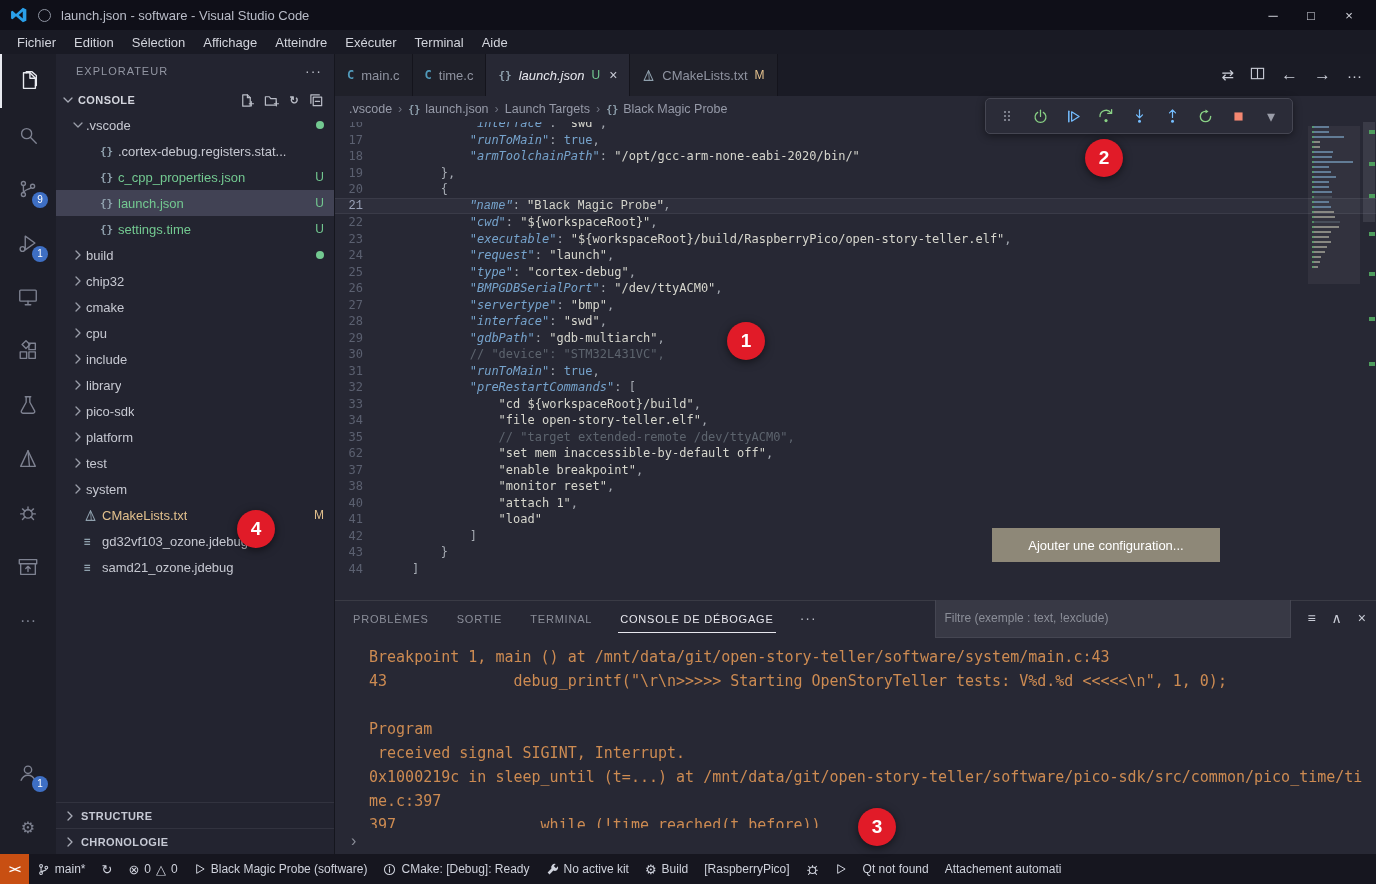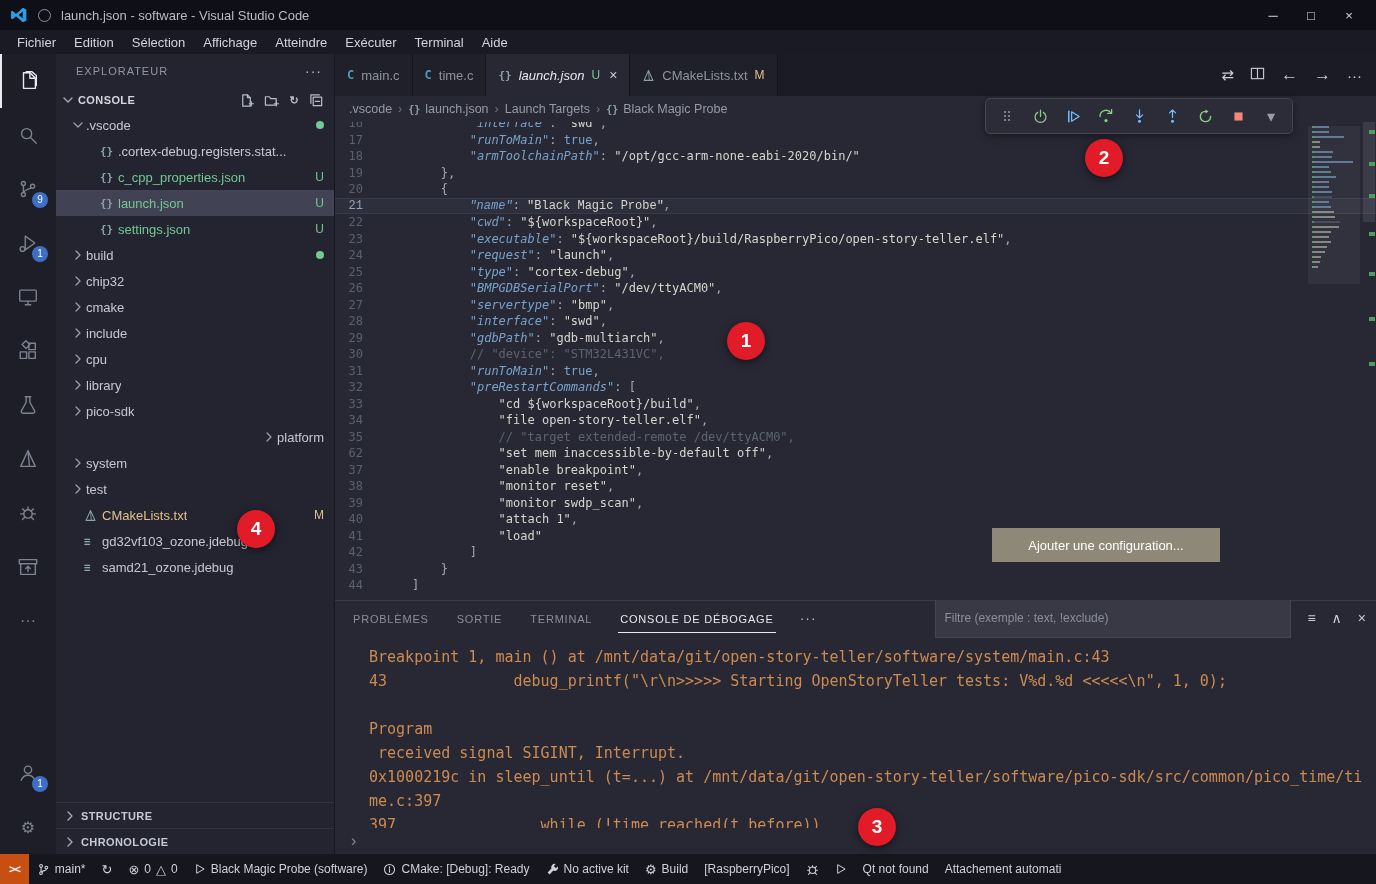--- a/index.html
+++ b/index.html
@@ -314,21 +314,21 @@
             <span class="lbl g-untracked">c_cpp_properties.json</span>
             <span class="deco g-untracked">U</span>
           </div>
           <div class="row selected" style="padding-left: 44px;">
             <span class="ficon" style="display: inline-flex; align-items: center;">{}</span>
             <span class="lbl g-untracked">launch.json</span>
             <span class="deco g-untracked">U</span>
           </div>
           <div class="row" style="padding-left: 44px;">
             <span class="ficon" style="display: inline-flex; align-items: center;">{}</span>
-            <span class="lbl g-untracked">settings.json</span>
+            <span class="lbl g-untracked">settings.time</span>
             <span class="deco g-untracked">U</span>
           </div>
           <div class="row" style="padding-left: 14px;">
             <span class="chev">
               <svg width="16" height="16" viewBox="0 0 16 16" fill="none" stroke="currentColor" stroke-width="1.3" stroke-linejoin="round" stroke-linecap="round">
                 <path d="M6 4l4 4-4 4"></path>
               </svg>
             </span>
             <span class="lbl">build</span>
             <span class="deco-dot"></span>
@@ -348,69 +348,69 @@
               </svg>
             </span>
             <span class="lbl">cmake</span>
           </div>
           <div class="row" style="padding-left: 14px;">
             <span class="chev">
               <svg width="16" height="16" viewBox="0 0 16 16" fill="none" stroke="currentColor" stroke-width="1.3" stroke-linejoin="round" stroke-linecap="round">
                 <path d="M6 4l4 4-4 4"></path>
               </svg>
             </span>
+            <span class="lbl">cpu</span>
+          </div>
+          <div class="row" style="padding-left: 14px;">
+            <span class="chev">
+              <svg width="16" height="16" viewBox="0 0 16 16" fill="none" stroke="currentColor" stroke-width="1.3" stroke-linejoin="round" stroke-linecap="round">
+                <path d="M6 4l4 4-4 4"></path>
+              </svg>
+            </span>
             <span class="lbl">include</span>
           </div>
           <div class="row" style="padding-left: 14px;">
             <span class="chev">
               <svg width="16" height="16" viewBox="0 0 16 16" fill="none" stroke="currentColor" stroke-width="1.3" stroke-linejoin="round" stroke-linecap="round">
                 <path d="M6 4l4 4-4 4"></path>
               </svg>
             </span>
-            <span class="lbl">cpu</span>
-          </div>
-          <div class="row" style="padding-left: 14px;">
-            <span class="chev">
-              <svg width="16" height="16" viewBox="0 0 16 16" fill="none" stroke="currentColor" stroke-width="1.3" stroke-linejoin="round" stroke-linecap="round">
-                <path d="M6 4l4 4-4 4"></path>
-              </svg>
-            </span>
             <span class="lbl">library</span>
           </div>
           <div class="row" style="padding-left: 14px;">
             <span class="chev">
               <svg width="16" height="16" viewBox="0 0 16 16" fill="none" stroke="currentColor" stroke-width="1.3" stroke-linejoin="round" stroke-linecap="round">
                 <path d="M6 4l4 4-4 4"></path>
               </svg>
             </span>
             <span class="lbl">pico-sdk</span>
           </div>
-          <div class="row" style="padding-left: 14px; justify-content: flex-end;">
+          <div class="row" style="padding-left: 14px;">
             <span class="chev">
               <svg width="16" height="16" viewBox="0 0 16 16" fill="none" stroke="currentColor" stroke-width="1.3" stroke-linejoin="round" stroke-linecap="round">
                 <path d="M6 4l4 4-4 4"></path>
               </svg>
             </span>
             <span class="lbl">platform</span>
           </div>
           <div class="row" style="padding-left: 14px;">
             <span class="chev">
               <svg width="16" height="16" viewBox="0 0 16 16" fill="none" stroke="currentColor" stroke-width="1.3" stroke-linejoin="round" stroke-linecap="round">
                 <path d="M6 4l4 4-4 4"></path>
               </svg>
             </span>
+            <span class="lbl">test</span>
+          </div>
+          <div class="row" style="padding-left: 14px;">
+            <span class="chev">
+              <svg width="16" height="16" viewBox="0 0 16 16" fill="none" stroke="currentColor" stroke-width="1.3" stroke-linejoin="round" stroke-linecap="round">
+                <path d="M6 4l4 4-4 4"></path>
+              </svg>
+            </span>
             <span class="lbl">system</span>
-          </div>
-          <div class="row" style="padding-left: 14px;">
-            <span class="chev">
-              <svg width="16" height="16" viewBox="0 0 16 16" fill="none" stroke="currentColor" stroke-width="1.3" stroke-linejoin="round" stroke-linecap="round">
-                <path d="M6 4l4 4-4 4"></path>
-              </svg>
-            </span>
-            <span class="lbl">test</span>
           </div>
           <div class="row" style="padding-left: 28px;">
             <span class="ficon" style="display: inline-flex; align-items: center;">
               <svg width="13" height="13" viewBox="0 0 16 16" fill="none" stroke="currentColor" stroke-width="1.3" stroke-linejoin="round" stroke-linecap="round">
                 <path d="M8 2 2.5 14h11L8 2z"></path>
                 <path d="M8 2l1 12" stroke-width="1"></path>
               </svg>
             </span>
             <span class="lbl g-modified">CMakeLists.txt</span>
             <span class="deco g-modified">M</span>
@@ -592,24 +592,20 @@
               <span class="num">62</span>
               <span class="txt"><span>                </span><span class="seg-s">"set mem inaccessible-by-default off"</span><span class="seg-p">,</span></span>
             </div>
             <div class="code-line">
               <span class="num">37</span>
               <span class="txt"><span>                </span><span class="seg-s">"enable breakpoint"</span><span class="seg-p">,</span></span>
             </div>
             <div class="code-line">
               <span class="num">38</span>
               <span class="txt"><span>                </span><span class="seg-s">"monitor reset"</span><span class="seg-p">,</span></span>
-            </div>
-            <div class="code-line">
-              <span class="num">39</span>
-              <span class="txt"><span>                </span><span class="seg-s">"monitor swdp_scan"</span><span class="seg-p">,</span></span>
             </div>
             <div class="code-line">
               <span class="num">40</span>
               <span class="txt"><span>                </span><span class="seg-s">"attach 1"</span><span class="seg-p">,</span></span>
             </div>
             <div class="code-line">
               <span class="num">41</span>
               <span class="txt"><span>                </span><span class="seg-s">"load"</span></span>
             </div>
             <div class="code-line">

